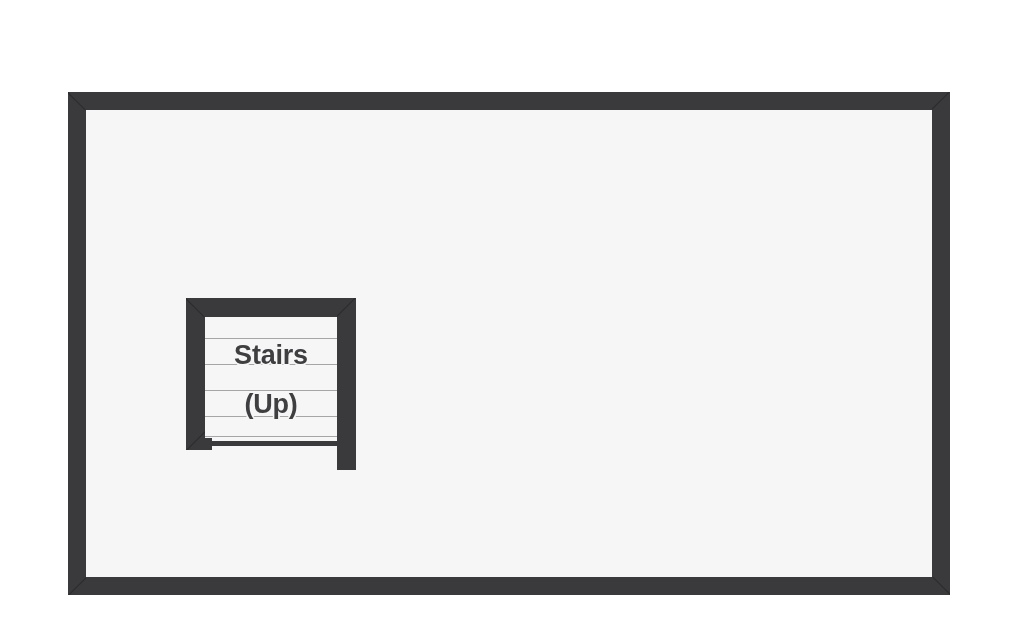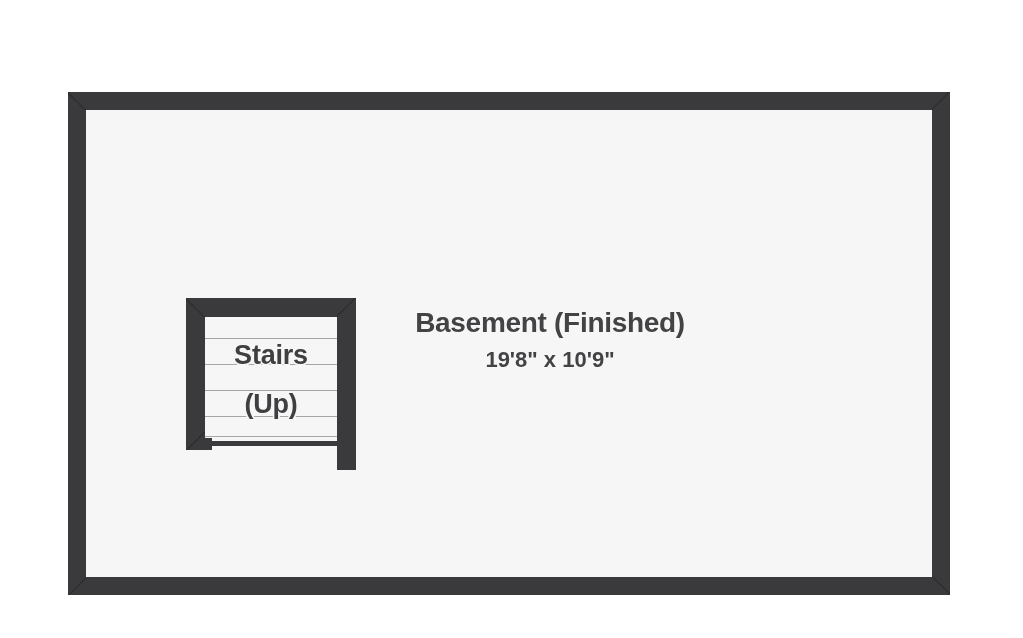--- a/index.html
+++ b/index.html
@@ -247,18 +247,14 @@
       <div class="stair-miter tr"></div>
       <div class="stair-miter bl"></div>
 
       <div class="stairs-label">
         <div class="line">Stairs</div>
         <div class="line">(Up)</div>
       </div>
     </div>
   </div>
 
-  <div class="room-label">
-    <div class="room-name">Basement (Finished)</div>
-    <div class="room-dims">19'8" x 10'9"</div>
-  </div>
 
 </div>
 
 </body></html>

